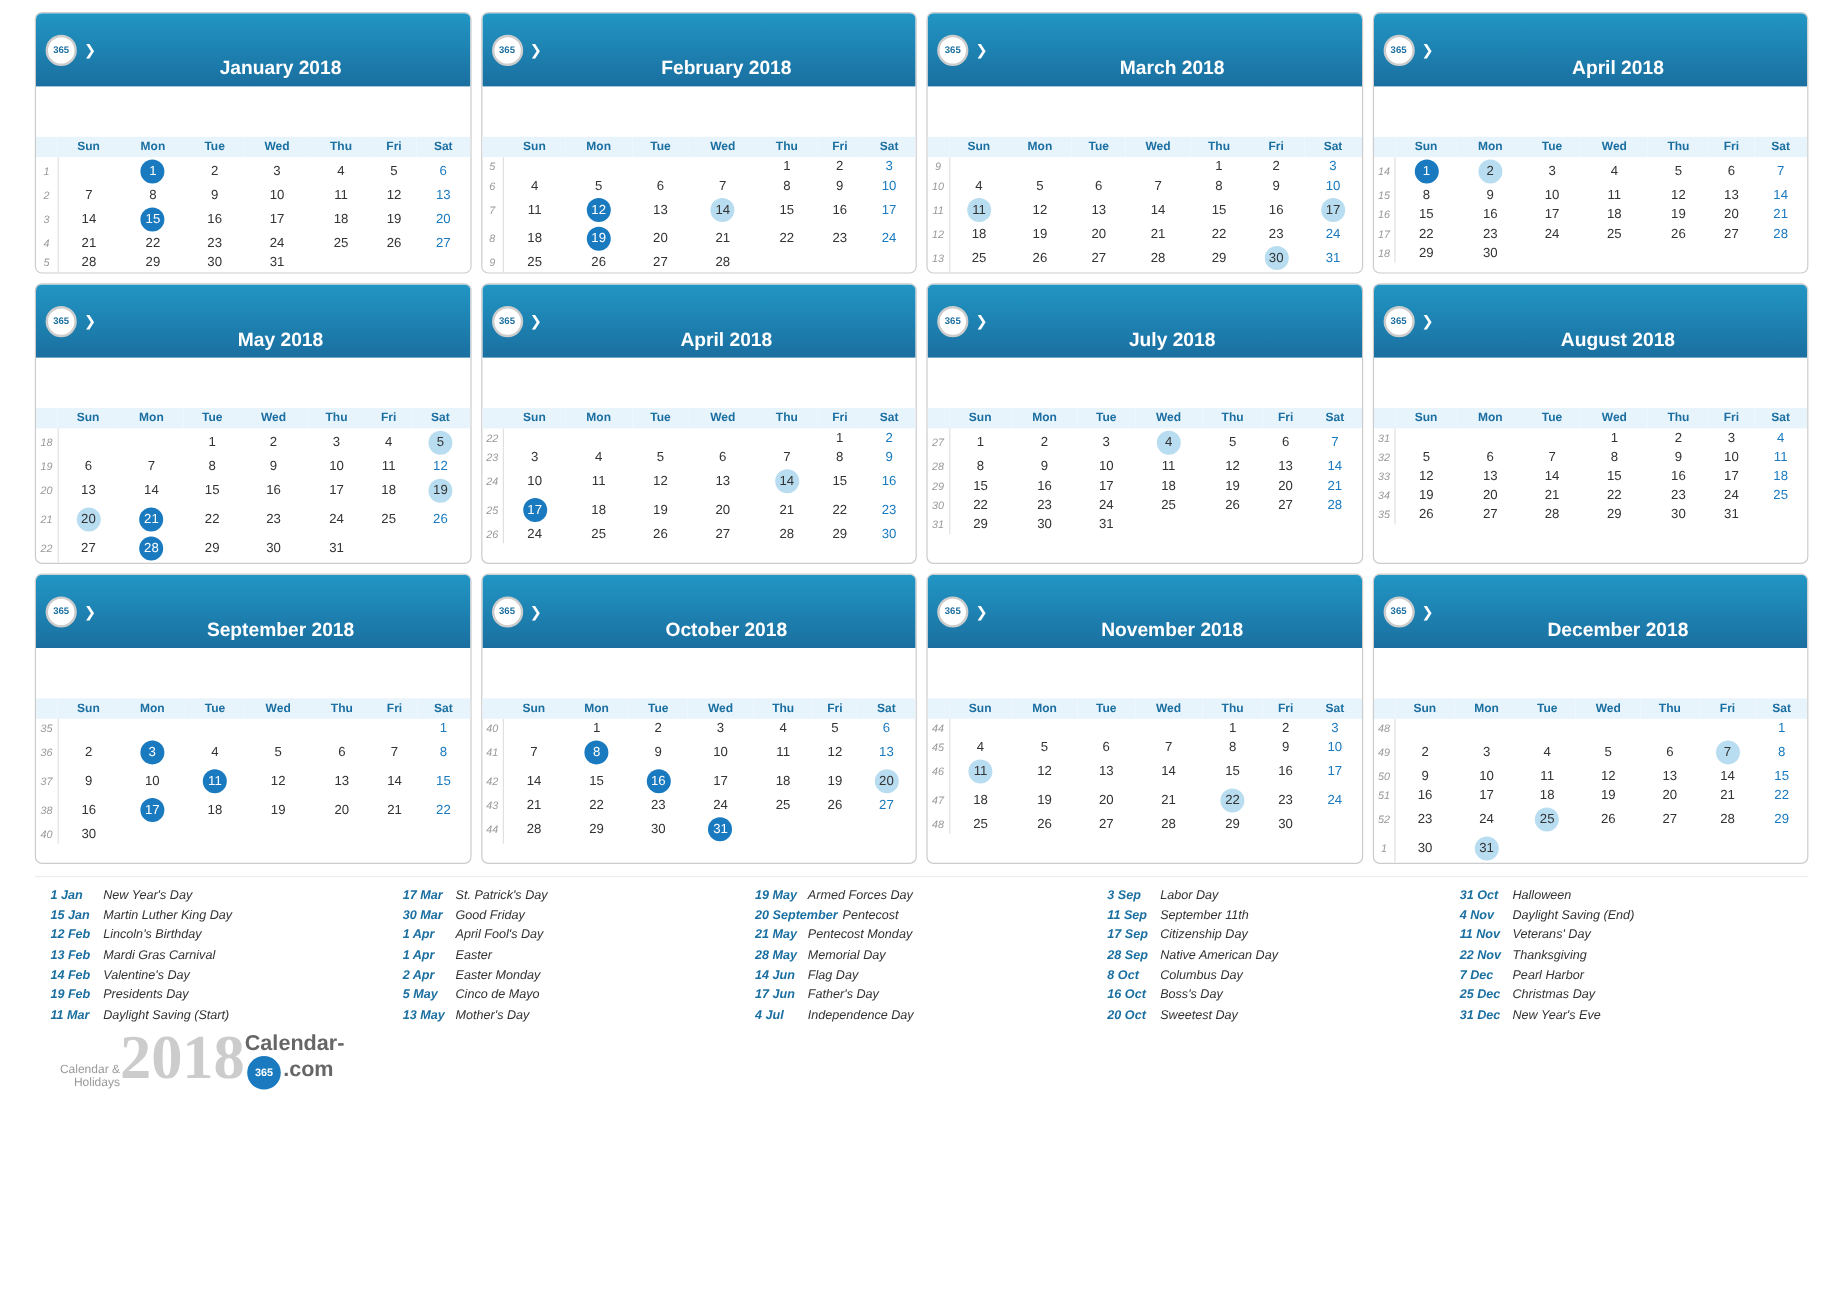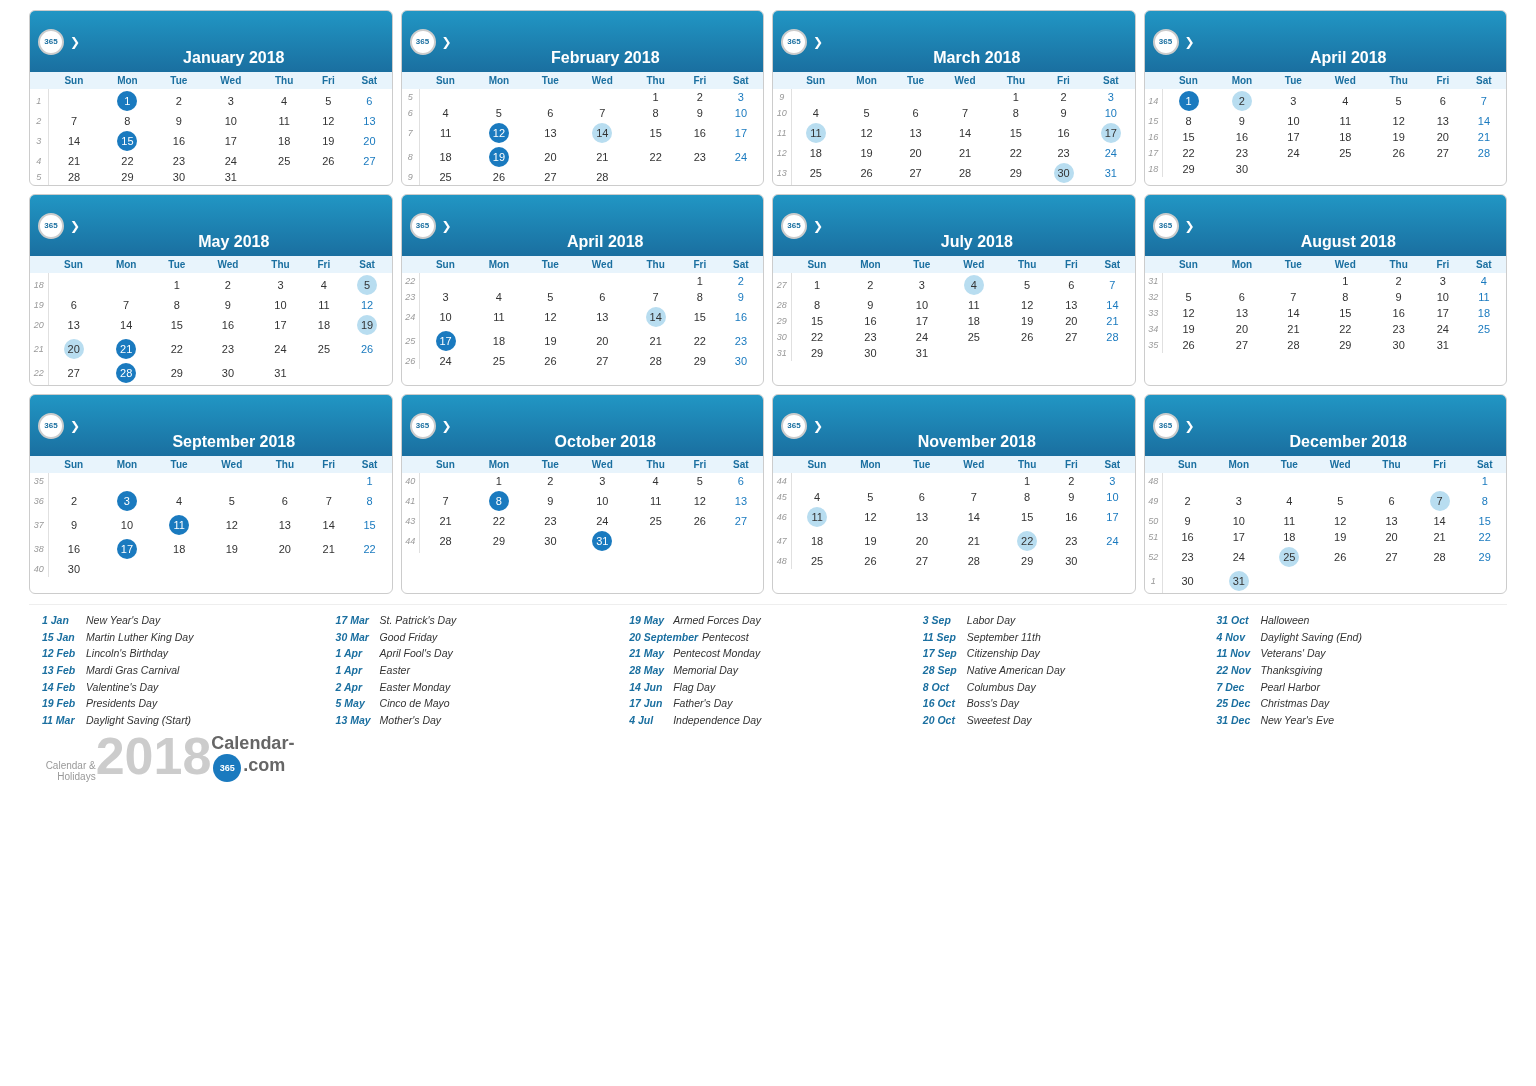--- a/index.html
+++ b/index.html
@@ -52,20 +52,21 @@
       font-size: 16px;
       font-weight: bold;
       text-align: center;
       flex: 1;
       margin-top: 33px;
     }
     .cal-table {
       width: 100%;
       border-collapse: collapse;
       font-size: 11px;
+      margin-top: 42px;
     }
     .cal-table th {
       background: #e8f4fc;
       color: #1a6fa0;
       font-weight: bold;
       text-align: center;
       padding: 3px 2px;
       font-size: 10px;
     }
     .cal-table td {
@@ -139,20 +140,21 @@
     .brand-top {
       font-size: 10px;
       color: #999;
       text-align: right;
     }
     .brand-year {
       font-size: 52px;
       font-weight: bold;
       color: #ccc;
       line-height: 1;
+      font-family: Liberation Serif, serif;
     }
     .brand-url {
       font-size: 18px;
       color: #666;
       font-weight: bold;
     }
     .brand-365-badge {
       background: #1a7abf;
       color: white;
       border-radius: 50%;
@@ -886,20 +888,30 @@
               <td class="week-num">41</td>
               <td>7</td>
               <td><span class="highlight-blue">8</span></td>
               <td>9</td>
               <td>10</td>
               <td>11</td>
               <td>12</td>
               <td class="sat">13</td>
             </tr>
             <tr>
+              <td class="week-num">42</td>
+              <td>14</td>
+              <td>15</td>
+              <td><span class="highlight-blue">16</span></td>
+              <td>17</td>
+              <td>18</td>
+              <td>19</td>
+              <td class="sat"><span class="highlight-light">20</span></td>
+            </tr>
+            <tr>
               <td class="week-num">43</td>
               <td>21</td>
               <td>22</td>
               <td>23</td>
               <td>24</td>
               <td>25</td>
               <td>26</td>
               <td class="sat">27</td>
             </tr>
             <tr>

